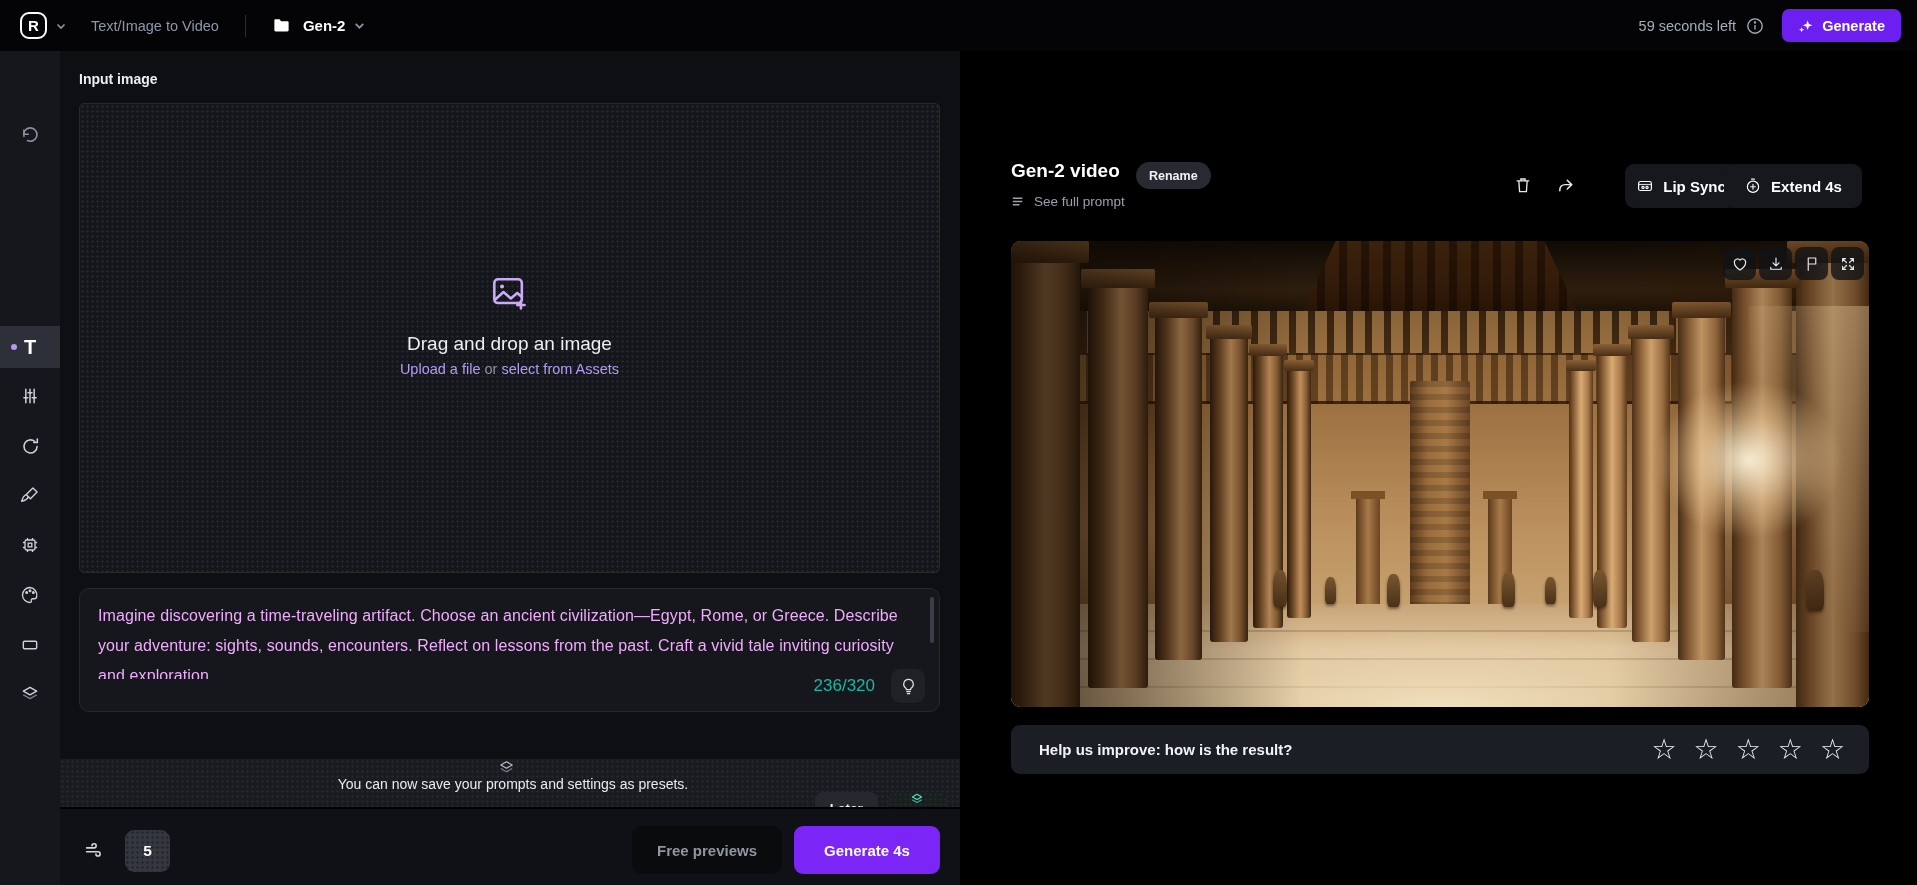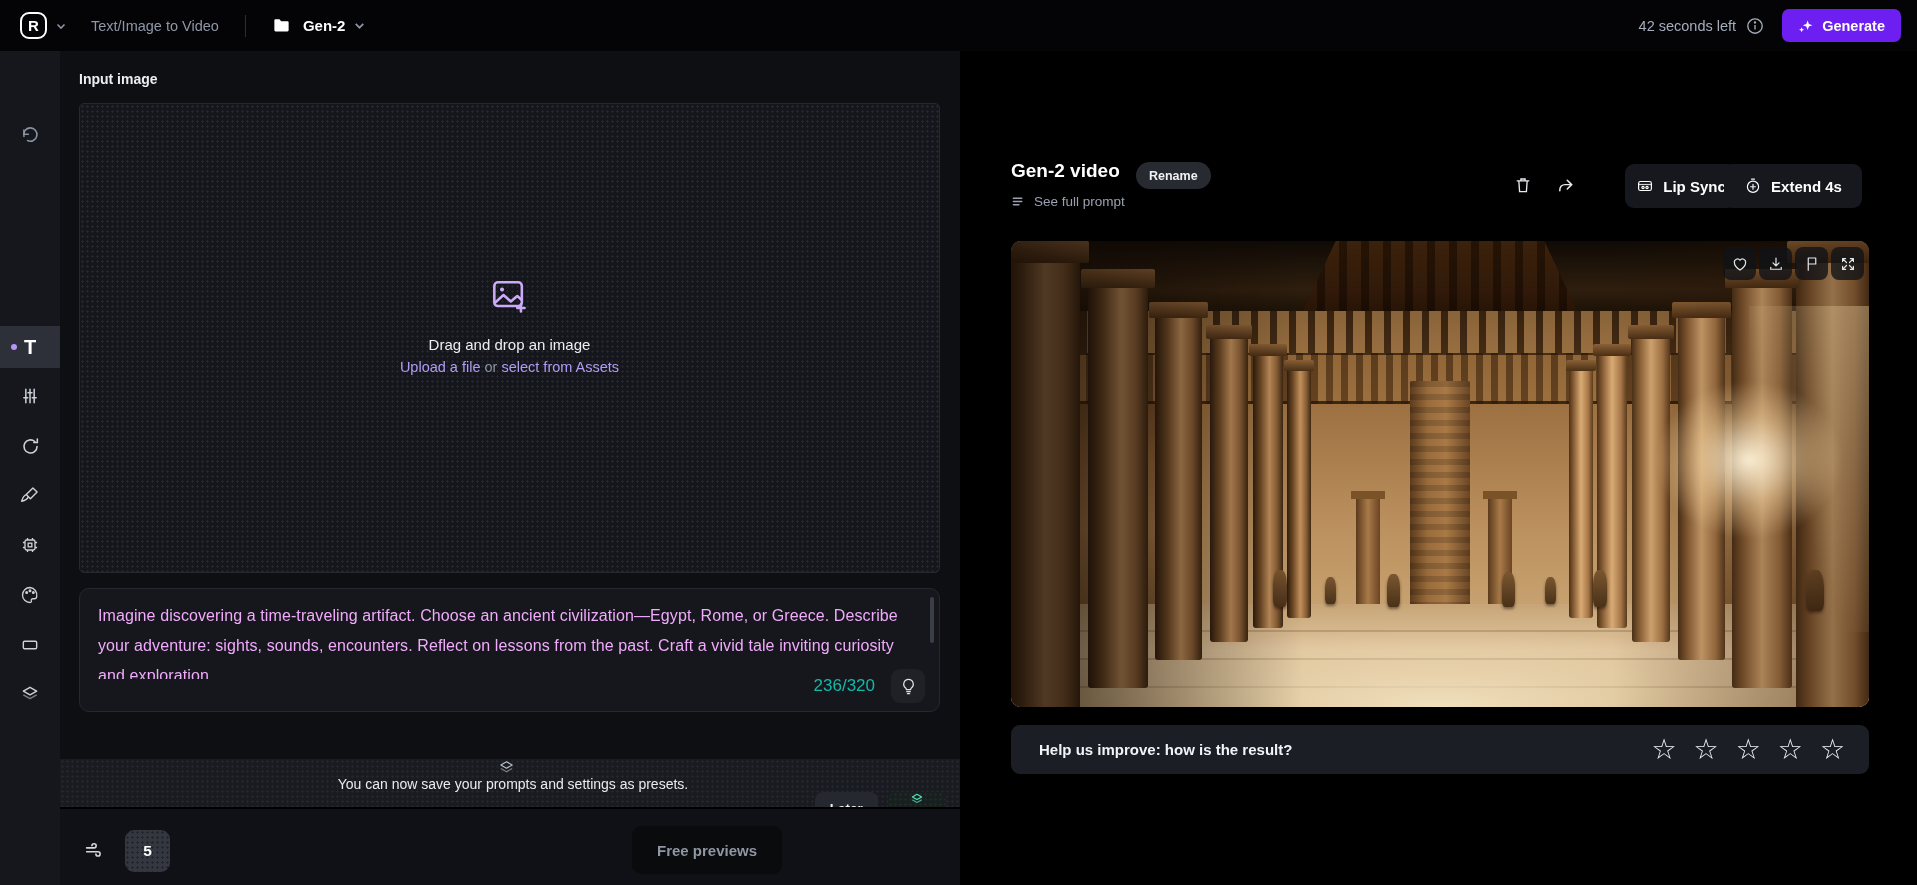--- a/index.html
+++ b/index.html
@@ -29,21 +29,21 @@
   .rail-item.active .t-glyph { font-size:20px; font-weight:700; color:#fff; }
   .active-dot { position:absolute; left:11px; top:50%; transform:translateY(-50%); width:6px; height:6px; border-radius:50%; background:#b794f6; }
 
   
   .panel { position:absolute; top:51px; left:60px; width:900px; bottom:0; background:#0e0f13; }
   .dots { background-image:radial-gradient(#24262d 1px, transparent 1.3px); background-size:5px 5px;flex-direction:column; }
   .input-label { position:absolute; left:19px; top:20px; font-size:14px; font-weight:600; color:#eceef1; }
   .dropzone { position:absolute; left:19px; top:52px; width:861px; height:470px; background-color:#15161b; border:1px solid #26282e; border-radius:5px; display:flex; flex-direction:column; align-items:center; justify-content:center; cursor:pointer; }
   .dz-inner { display:flex; flex-direction:column; align-items:center; transform:translateY(-14px); }
   .dz-icon { color:#cbaaf7; margin-bottom:18px; }
-  .dz-line1 { font-size:15px; color:#eceef2; margin-bottom:6px; }
+  .dz-line1 { font-size:19px; color:#eceef2; margin-bottom:6px; }
   .dz-line2 { font-size:14.5px; }
   .dz-link { color:var(--link,#b29bf5); cursor:pointer; }
   .dz-or { color:#8a93a2; }
 
   .prompt-box { position:absolute; left:19px; top:537px; width:861px; height:124px; background:#16171c; border:1px solid #26282f; border-radius:10px; cursor:text; }
   .prompt-text { position:absolute; top:12px; left:18px; right:22px; height:78px; overflow:hidden; font-size:16px; line-height:30px; color:#f0abfc; letter-spacing:.1px; }
   .prompt-scrollbar { position:absolute; right:5px; top:8px; width:4px; height:46px; border-radius:2px; background:#3a3e46; }
   .char-count { position:absolute; right:64px; bottom:15px; font-size:17px; color:#14b8a6; }
   .bulb-btn { position:absolute; right:14px; bottom:8px; width:34px; height:34px; border-radius:9px; background:#1f2127; color:#dfe3e9; display:flex; align-items:center; justify-content:center; border:none; cursor:pointer; }
 
@@ -122,21 +122,21 @@
           <path d="M3 5.5C3 4.7 3.7 4 4.5 4h5l2 2.5h8c.8 0 1.5.7 1.5 1.5v10c0 .8-.7 1.5-1.5 1.5h-15C3.7 19.5 3 18.8 3 18V5.5z"></path>
         </svg>
     </span>
     <span class="proj-name">Gen-2</span>
     <span class="tb-chev">
       <svg width="13" height="13" viewBox="0 0 12 12" fill="none" stroke="currentColor" stroke-width="1.6">
           <path d="M2.5 4.5 6 8l3.5-3.5"></path>
         </svg>
     </span>
     <div class="tb-right">
-      <span class="time-left">42 seconds left</span>
+      <span class="time-left">59 seconds left</span>
       <span class="info-ic">
         <svg width="18" height="18" viewBox="0 0 20 20" fill="none" stroke="currentColor" stroke-width="1.5">
             <circle cx="10" cy="10" r="8"></circle>
             <path d="M10 9v5"></path>
             <circle cx="10" cy="6" r="0.6" fill="currentColor"></circle>
           </svg>
       </span>
       <button class="upgrade-btn">
         <span>
           <svg width="16" height="16" viewBox="0 0 20 20" fill="currentColor">
@@ -270,20 +270,21 @@
       <span class="queue-ic">
         <svg width="21" height="21" viewBox="0 0 24 24" fill="none" stroke="currentColor" stroke-width="1.8" stroke-linecap="round">
             <path d="M3 9h8.5a2.4 2.4 0 1 0-2.4-2.4"></path>
             <path d="M3 13.5h13a2.4 2.4 0 1 1-2.4 2.4"></path>
           </svg>
       </span>
       <div class="count-badge dots">
         <span>5</span>
       </div>
       <button class="free-btn">Free previews</button>
+      <button class="gen-btn">Generate 4s</button>
     </div>
   </section>
 
   <div class="result-title">Gen-2 video</div>
   <button class="rename-pill">Rename</button>
   <div class="see-prompt">
     <span>
       <svg width="15" height="15" viewBox="0 0 16 16" fill="none" stroke="currentColor" stroke-width="1.5" stroke-linecap="round">
           <path d="M2.5 4.5h9M2.5 8h9M2.5 11.5h6"></path>
         </svg>

